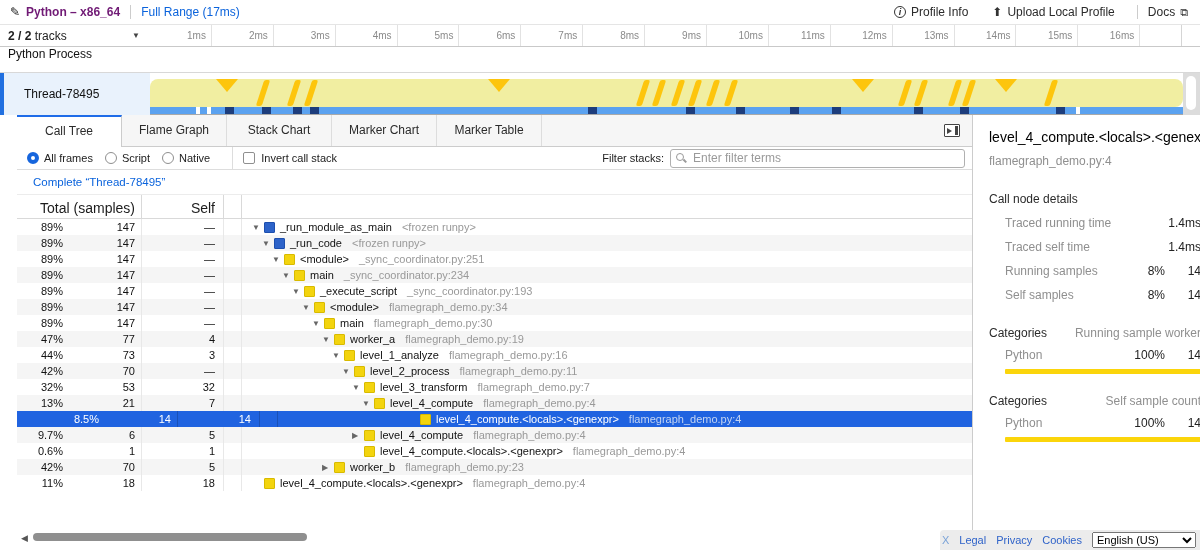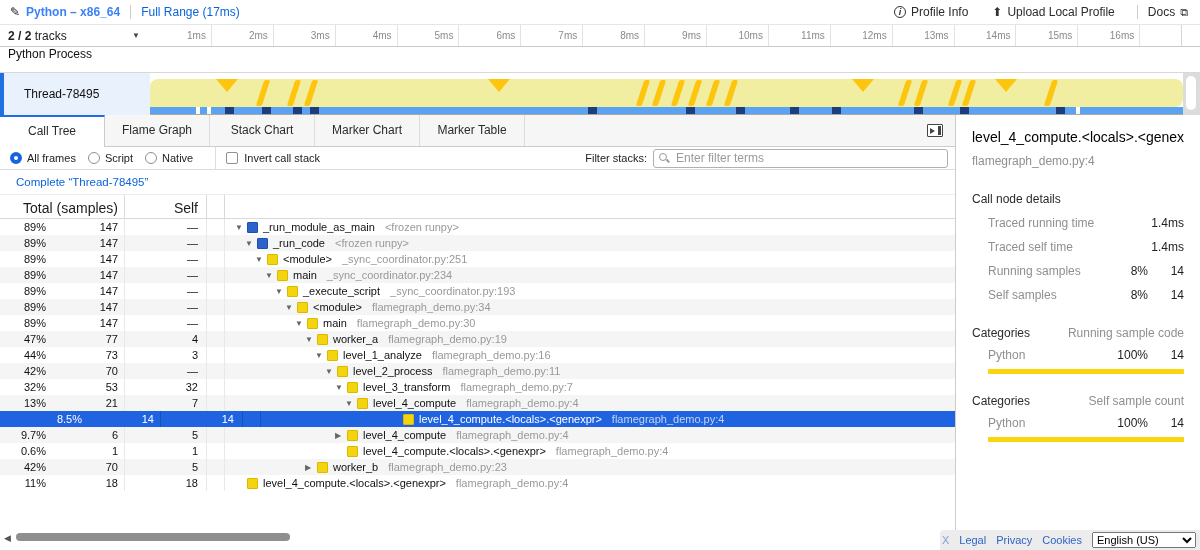--- a/index.html
+++ b/index.html
@@ -4,21 +4,21 @@
 <style>
   * { margin:0; padding:0; box-sizing:border-box; }
   html,body { background:#fff; }
   .app{ position:relative; width:1200px; height:550px; overflow:hidden;
         font-family:"Liberation Sans", sans-serif; background:#fff; color:#222; }
 
   
   .topbar{ position:absolute; left:0; top:0; width:1200px; height:25px;
            display:flex; align-items:center; border-bottom:1px solid #e5e5e5; background:#fff; }
   .topbar .pencil{ font-size:12px; margin:0 6px 0 10px; color:#111; }
-  .app-title{ font-size:12px; font-weight:bold; color:#3b82f6; }
+  .app-title{ font-size:12px; font-weight:bold; color:#701a75; }
   .tb-div{ width:1px; height:14px; background:#ccc; margin:0 10px; }
   .range-link{ font-size:12px; color:#0a63dc; cursor:pointer; }
   .tb-spacer{ flex:1; }
   .tb-btn{ display:flex; align-items:center; gap:5px; font-size:12px; color:#2b2b2b;
            background:none; border:none; margin:0 12px; cursor:pointer; font-family:inherit; }
   .i-info{ display:inline-block; width:12px; height:12px; border:1px solid #333; border-radius:50%;
            font-size:9px; line-height:11px; text-align:center; color:#333; font-style:italic; font-weight:bold;}
   .i-upload{ font-size:12px; color:#333; }
   .i-ext{ font-size:11px; color:#333; }
 
@@ -53,21 +53,21 @@
            border-top:13px solid #fdc50d; }
   .gm-slash{ position:absolute; top:1px; width:6px; height:26px; background:#fdc50d;
              transform:skewX(-18deg); border-radius:2px; }
   .graph-samples{ position:absolute; left:0; top:34px; width:1033px; height:7px; background:#5ba2f0; }
   .gs-dark{ position:absolute; top:0; width:9px; height:7px; background:#1d3d7c; }
   .gs-gap{ position:absolute; top:0; width:4px; height:7px; background:#fff; }
   .v-scroll{ position:absolute; right:0; top:0; width:17px; height:42px; background:#dcdcdc; }
   .v-thumb{ position:absolute; left:3px; top:3px; width:10px; height:34px; background:#fff; border-radius:5px; }
 
   
-  .main{ position:absolute; left:0; top:115px; width:1012px; height:435px;border-radius:32px; }
+  .main{ position:absolute; left:17px; top:115px; width:1012px; height:435px;border-radius:32px; }
   .left-panel{ position:absolute; left:0; top:0; width:955px; height:435px; background:#fff; }
   .sidebar{ position:absolute; left:955px; top:0; width:245px; height:415px;
             background:#fff; border-left:1px solid #ccc; padding:14px 16px 0 16px; overflow:hidden; }
 
   
   .tabbar{ position:relative; height:32px; display:flex; background:#f6f6f6; border-bottom:1px solid #ccc; }
   .tab{ width:105px; text-align:center; font-size:12px; color:#2b2b2b; line-height:30px;
         border-right:1px solid #ddd; cursor:pointer; background:transparent; }
   .tab.active{ background:#fff; border-top:2px solid #1f6ce8; line-height:28px;
                margin-bottom:-1px; border-right:1px solid #ccc; position:relative; z-index:2; }
@@ -583,21 +583,21 @@
         <span class="sb-val">14</span>
       </div>
       <div class="sb-row">
         <span class="sb-label">Self samples</span>
         <span class="sb-pct">8%</span>
         <span class="sb-val">14</span>
       </div>
 
       <div class="sb-cat-head">
         <span class="l">Categories</span>
-        <span class="r">Running sample code</span>
+        <span class="r">Running sample worker</span>
       </div>
       <div class="sb-row" style="margin-top:8px;">
         <span class="sb-label">Python</span>
         <span class="sb-pct" style="width:44px">100%</span>
         <span class="sb-val">14</span>
       </div>
       <div class="sb-bar" style="background: rgb(251, 213, 11);"></div>
 
       <div class="sb-cat-head" style="margin-top:20px;">
         <span class="l">Categories</span>

